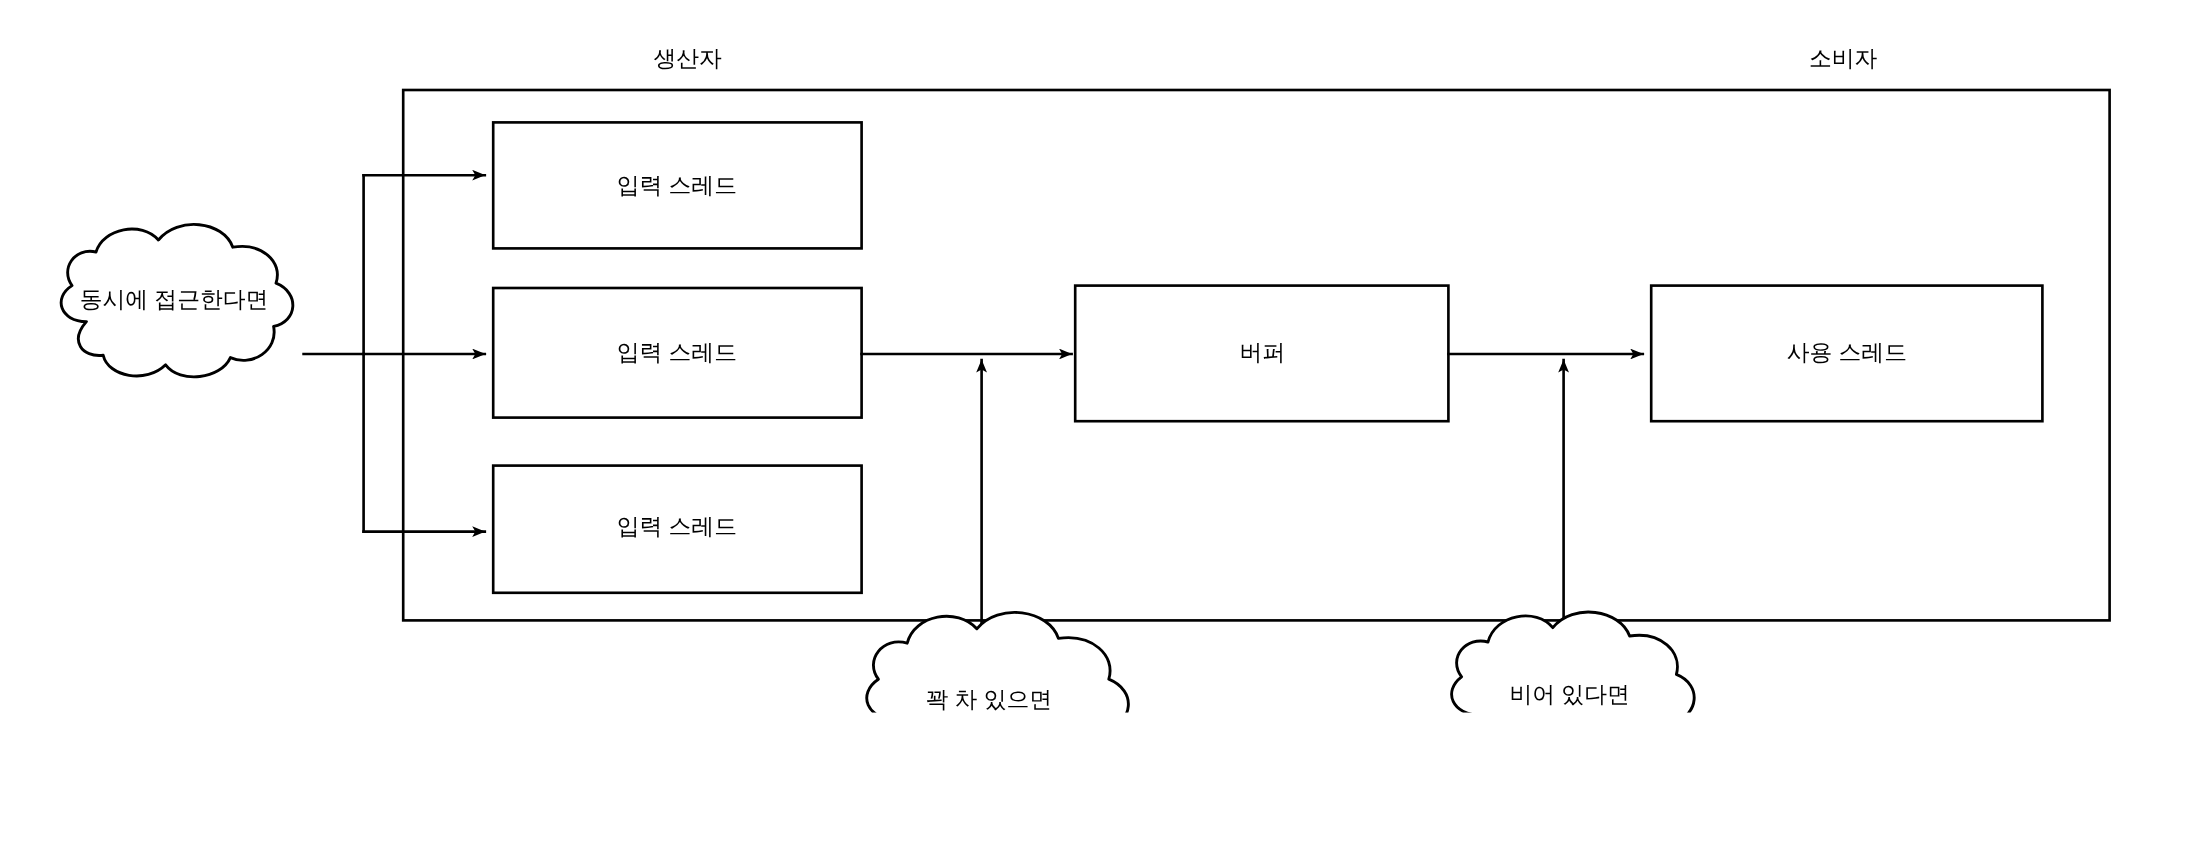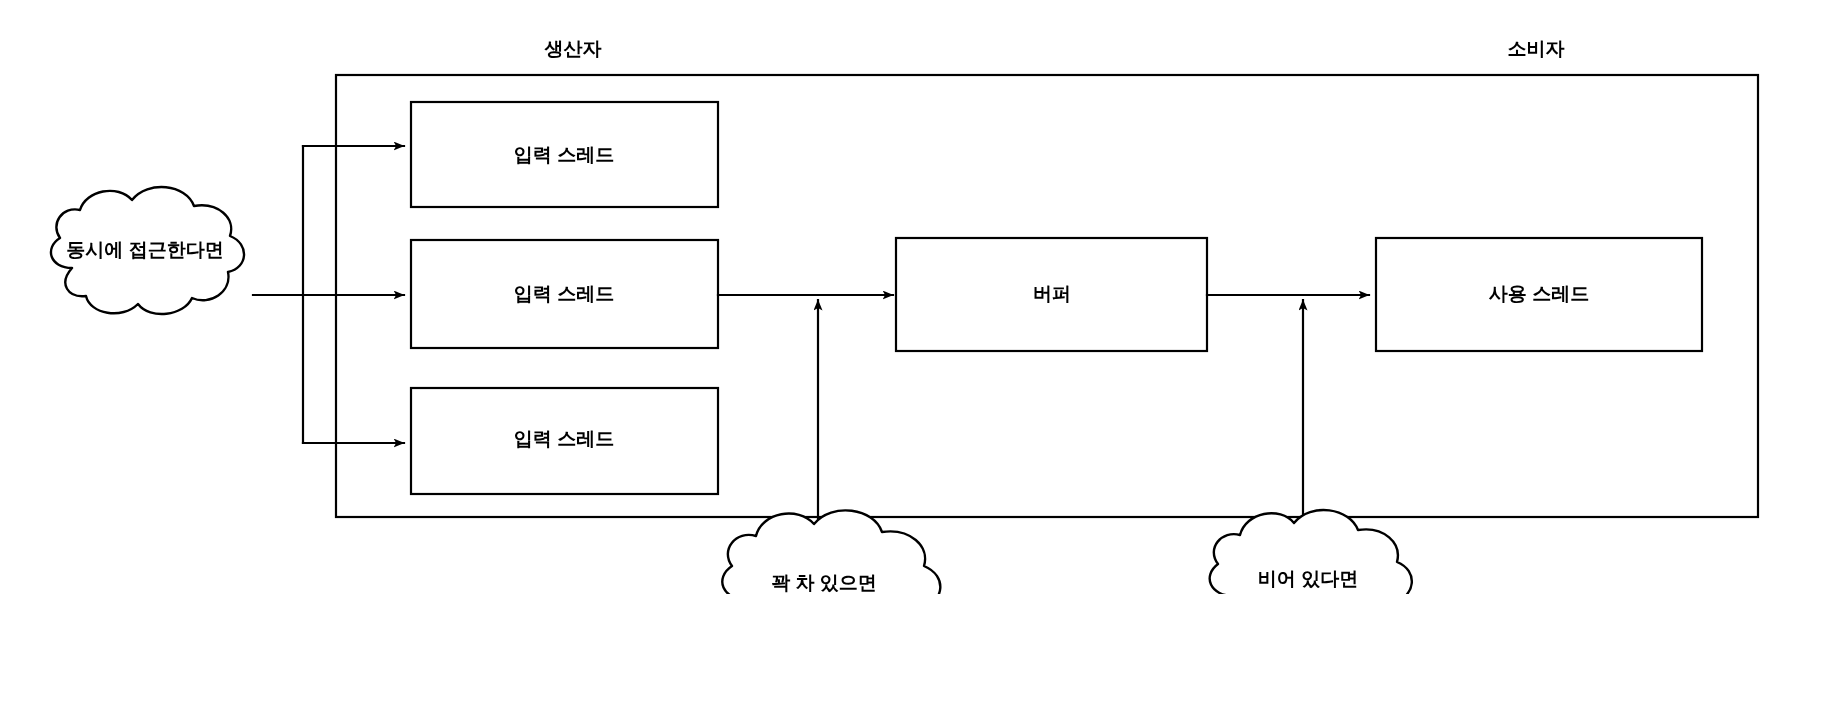--- a/index.html
+++ b/index.html
@@ -9,21 +9,20 @@
   }
   body {
     font-family: "Liberation Sans", "DejaVu Sans", sans-serif;
   }
   #canvas {
     position: relative;
     width: 1828px;
     height: 594px;
     background: #ffffff;
     overflow: hidden;
-    font-weight: bold;
   }
   #diagram-svg {
     position: absolute;
     top: 0;
     left: 0;
     width: 1828px;
     height: 714px;
   }
   .dgm-line {
     stroke: #000000;

